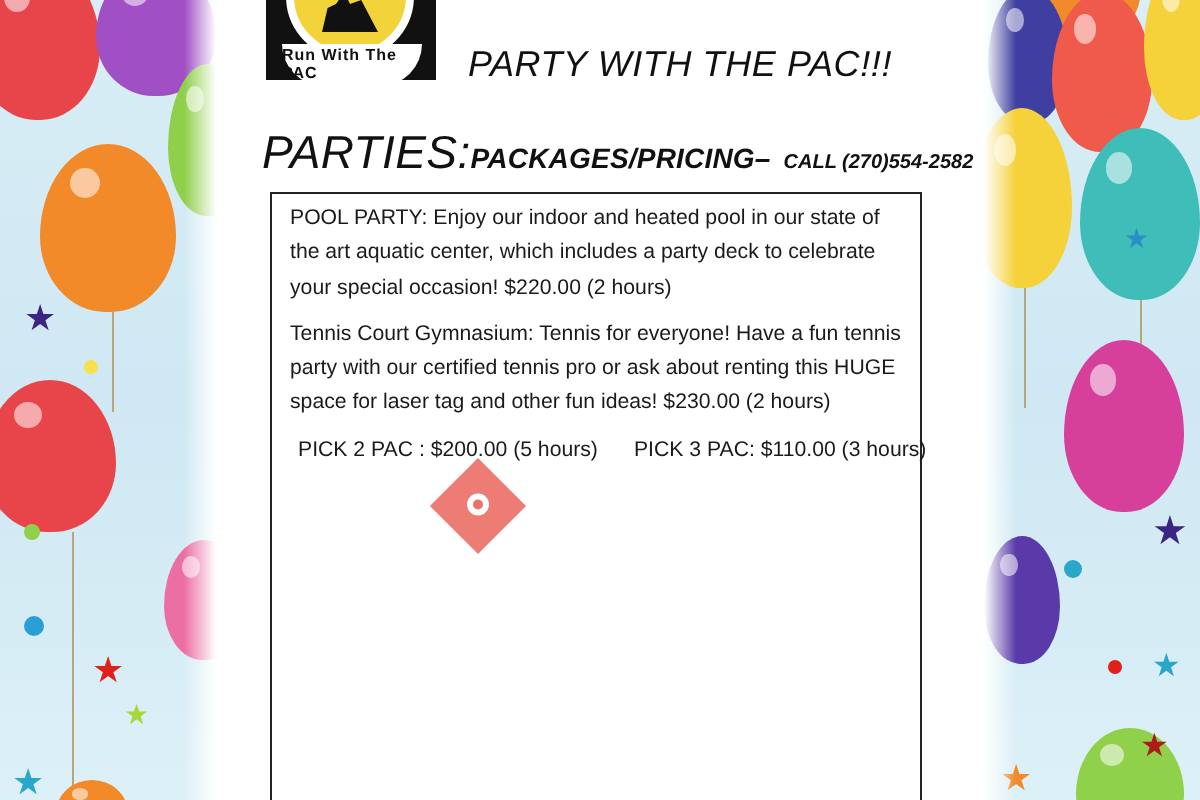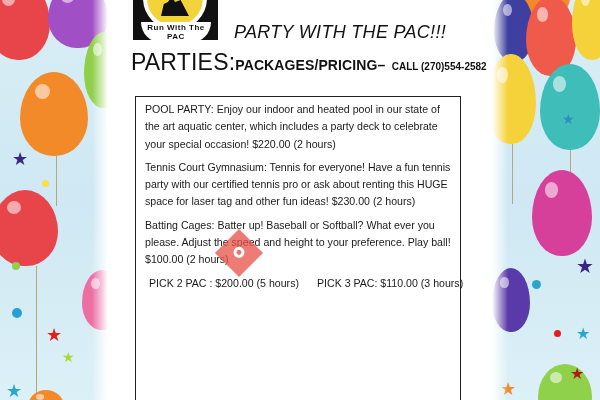--- a/index.html
+++ b/index.html
@@ -25,28 +25,28 @@
   .star { position:absolute; font-size:18px; line-height:1; }
   .dot { position:absolute; border-radius:50%; }
 
   .logo {
     position:absolute; left:133px; top:0; width:85px; height:40px; background:#111;
   }
   .logo-sun { position:absolute; left:10px; top:-34px; width:64px; height:64px; border-radius:50%;
     background:#f2d43a; border:4px solid #fff; box-sizing:border-box; }
   .logo-wolf { position:absolute; left:28px; top:-4px; width:28px; height:20px; background:#111;
     clip-path:polygon(0 100%,10% 40%,25% 30%,40% 0,50% 30%,70% 20%,100% 100%); }
-  .logo-text { position:absolute; left:8px; top:22px; width:70px; text-align:center;
+  .logo-text { position:absolute; left:8px; top:22px; width:70px; text-align:left;
     font-size:8px; font-weight:bold; color:#111; background:#fff; border-radius:0 0 40px 40px;
     padding:1px 0 2px; letter-spacing:0.5px; }
   .headline {
     position:absolute; left:234px; top:22px; font-size:18px; font-style:italic; color:#111;
     letter-spacing:0.3px;
   }
-  .title-row { position:absolute; left:131px; top:49px; white-space:nowrap; color:#111; }
+  .title-row { position:absolute; left:131px; top:63px; white-space:nowrap; color:#111; font-style:italic; }
   .title-main { font-size:23px; font-weight:normal; letter-spacing:0.2px; }
   .title-sub { font-size:14px; font-weight:bold; letter-spacing:0.1px; }
   .title-call { font-size:10px; font-weight:bold; margin-left:2px; }
 
   .box {
     position:absolute; left:135px; top:96px; width:326px; height:320px;
     border:1.5px solid #222; box-sizing:border-box; background:#fff;
     padding:4px 8px 0 9px;
   }
   .item { font-size:10.6px; line-height:17.3px; color:#1a1a1a; margin-bottom:6px; }
@@ -116,21 +116,20 @@
 <div class="headline">PARTY WITH THE PAC!!!</div>
 
 <div class="title-row">
   <span class="title-main">PARTIES:</span><span class="title-sub">PACKAGES/PRICING–</span>
   <span class="title-call">CALL (270)554-2582</span>
 </div>
 
 <div class="box">
   <div class="item">POOL PARTY: Enjoy our indoor and heated pool in our state of the art aquatic center, which includes a party deck to celebrate your special occasion!    $220.00 (2 hours)</div>
   <div class="item">Tennis Court  Gymnasium: Tennis for everyone! Have a fun tennis party with our certified tennis pro or ask about renting this HUGE space for laser tag and other  fun ideas! $230.00 (2 hours)</div>
-  <div class="item">Batting Cages: Batter up! Baseball or Softball? What ever you please. Adjust the speed and height to your preference. Play ball! $100.00 (2 hours)</div>
   <div class="picks">
     <span>PICK 2 PAC : $200.00 (5 hours)</span><span>PICK 3 PAC: $110.00 (3 hours)</span>
   </div>
 </div>
 
 <div class="pin">
   <div class="pin-hole"></div>
 </div>
 
 </body></html>

